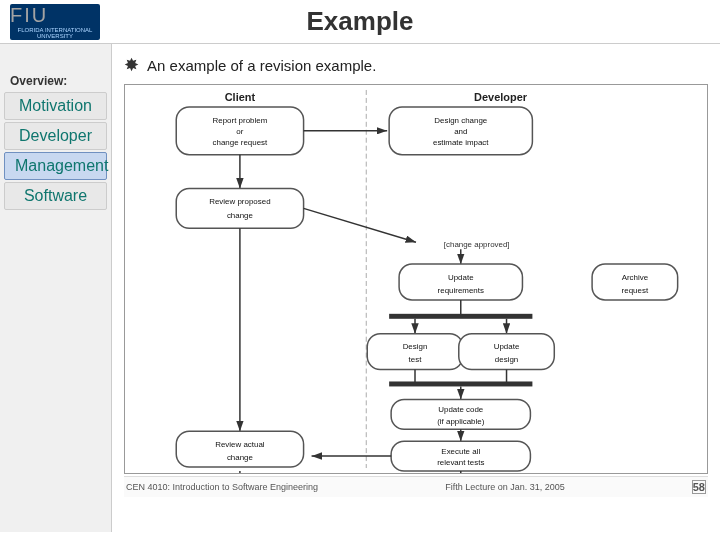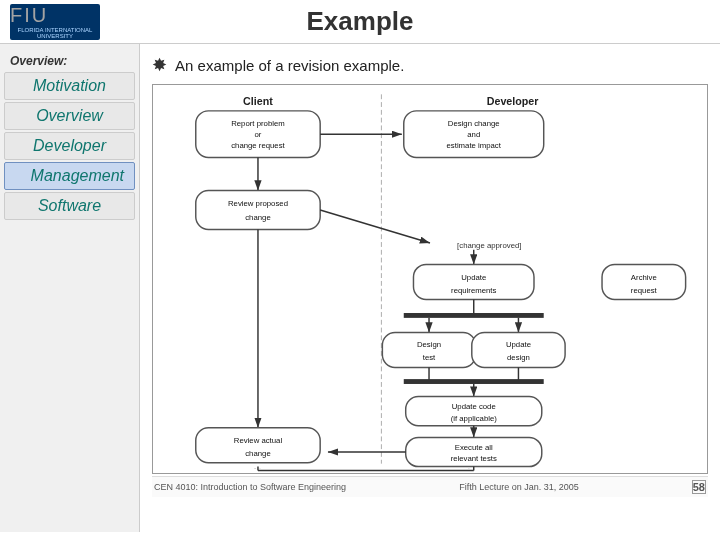--- a/index.html
+++ b/index.html
@@ -55,25 +55,24 @@
     }
 
     
     #main-layout {
       display: flex;
       height: calc(540px - 52px);
     }
 
     
     #sidebar {
-      width: 140px;
+      width: 112px;
       background: #f0f0f0;
       border-right: 1px solid #ccc;
-      padding: 6px 0;
-      font-style: italic;
+      padding: 26px 0;
     }
     .sidebar-section-label {
       font-size: 12px;
       font-weight: bold;
       color: #333;
       padding: 4px 10px 2px 10px;
     }
     .sidebar-item {
       display: block;
       padding: 4px 10px;
@@ -169,21 +168,20 @@
     </div>
   </div>
   <span id="page-title-text">Example</span>
 </div>
 
 <div id="main-layout">
 
   <div id="sidebar">
     <div class="sidebar-section-label">Overview:</div>
     <div class="sidebar-item">Motivation</div>
-    <div class="sidebar-item">Overview</div>
     <div class="sidebar-item">Developer</div>
     <div class="sidebar-item active">Management</div>
     <div class="sidebar-item">Software</div>
   </div>
 
   <div id="content">
     <div id="bullet-line">
       <span id="bullet-star">✸</span>
       <span id="bullet-text">An example of a revision example.</span>
     </div>

